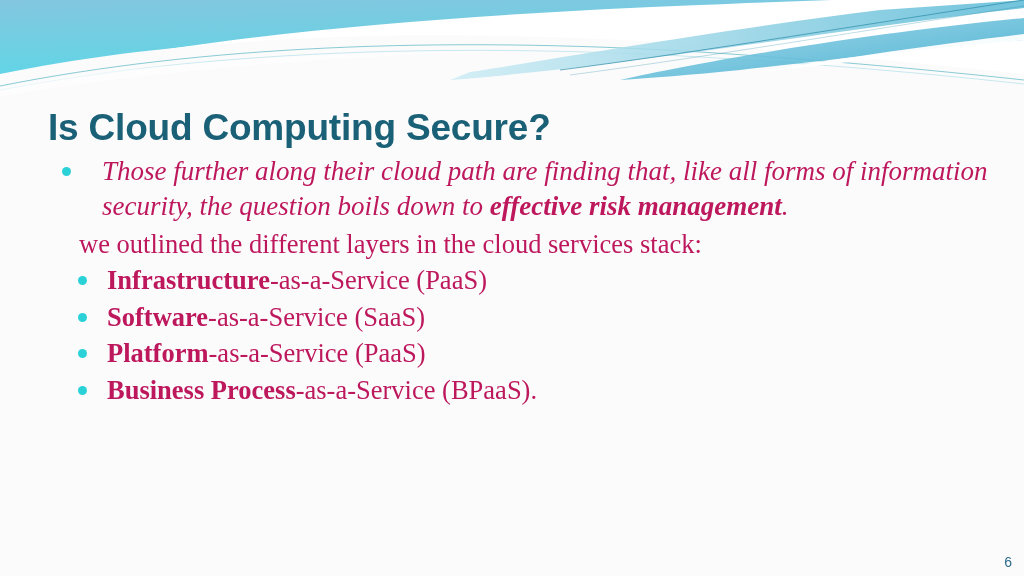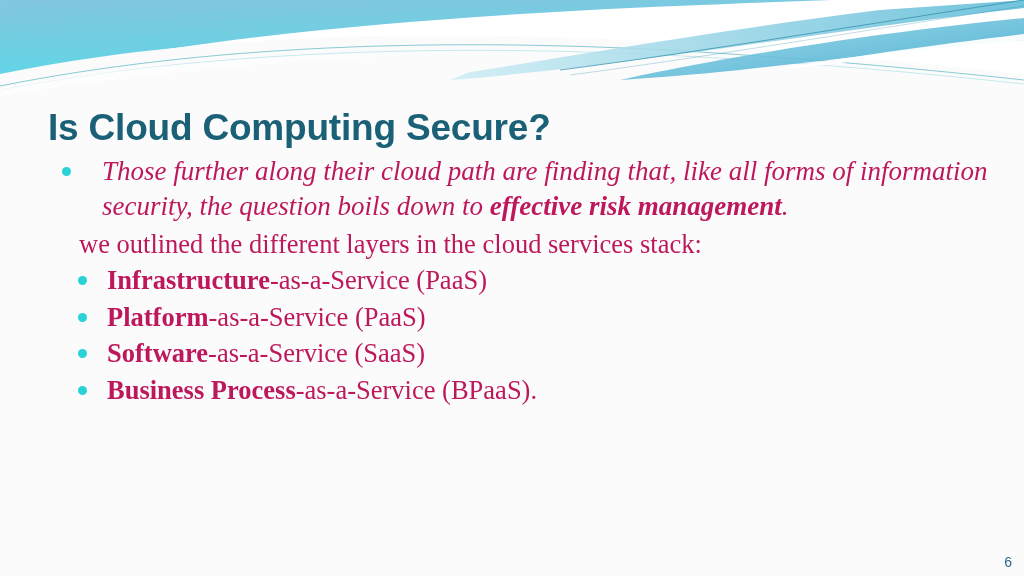--- a/index.html
+++ b/index.html
@@ -170,25 +170,25 @@
       <span class="bullet-mark"></span><span>Those further along their cloud path are finding that, like all forms of information security, the question boils down to </span><b>effective risk management</b><span>.</span>
     </div>
 
     <div class="para plain">we outlined the different layers in the cloud services stack:</div>
 
     <div class="para item">
       <span class="bullet-mark"></span><b>Infrastructure</b><span>-as-a-Service (PaaS)</span>
     </div>
 
     <div class="para item">
-      <span class="bullet-mark"></span><b>Platform</b><span>-as-a-Service (PaaS)</span>
+      <span class="bullet-mark"></span><b>Software</b><span>-as-a-Service (SaaS)</span>
     </div>
 
     <div class="para item">
-      <span class="bullet-mark"></span><b>Software</b><span>-as-a-Service (SaaS)</span>
+      <span class="bullet-mark"></span><b>Platform</b><span>-as-a-Service (PaaS)</span>
     </div>
 
     <div class="para item">
       <span class="bullet-mark"></span><b>Business Process</b><span>-as-a-Service (BPaaS).</span>
     </div>
 
 
   </div>
 
   <div id="page-number">6</div>

